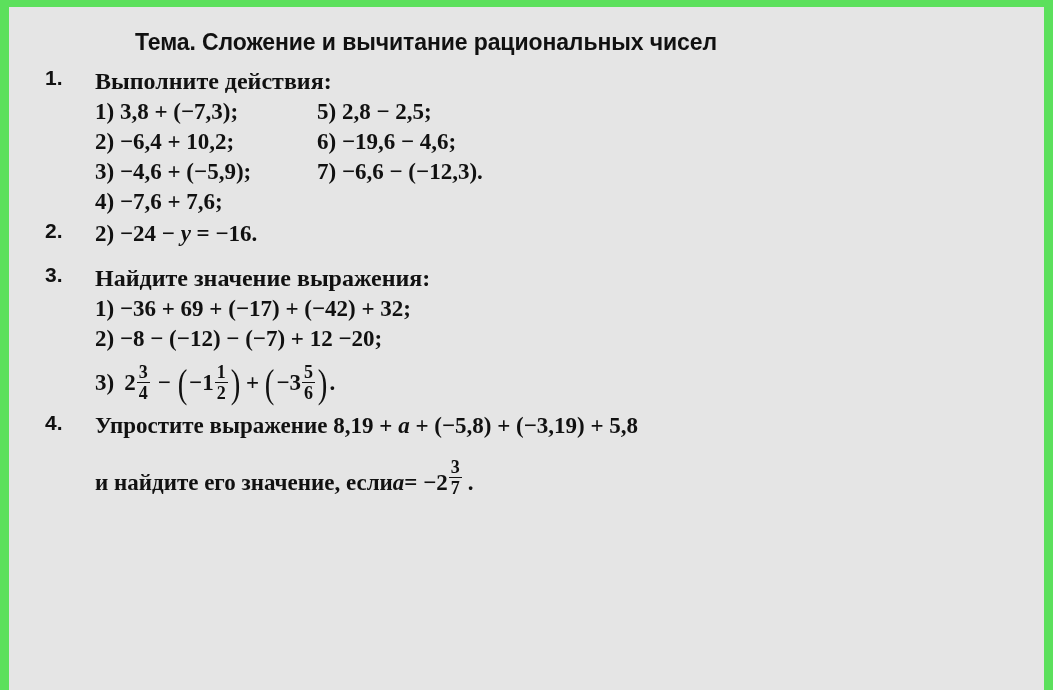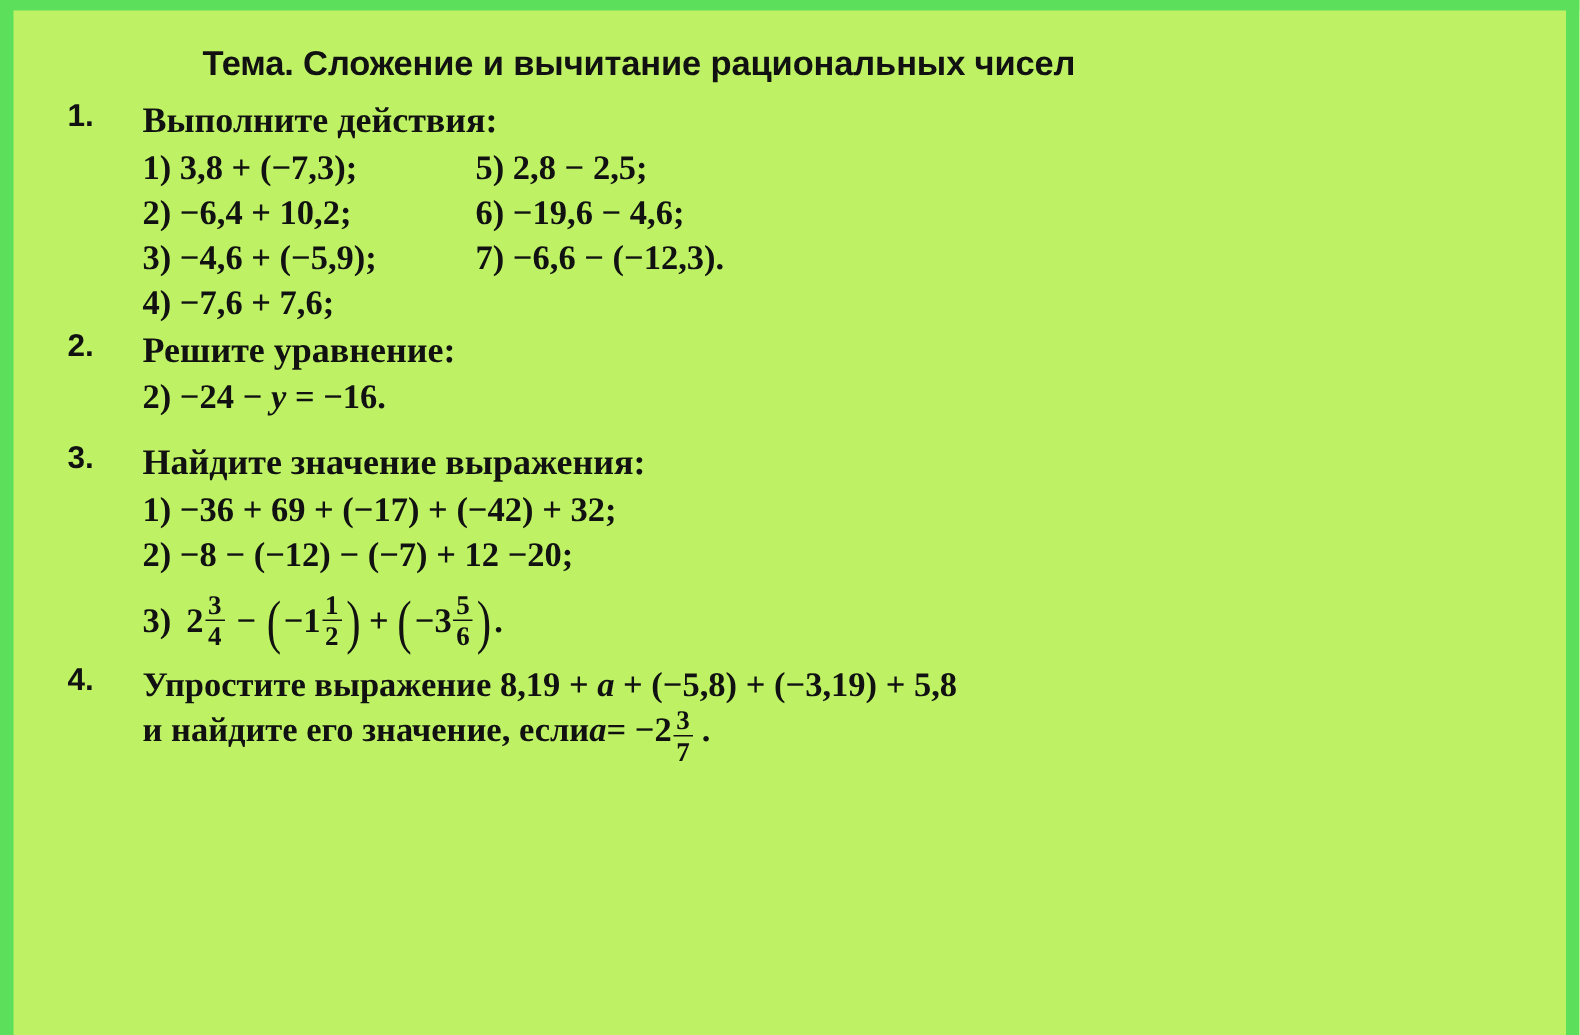--- a/index.html
+++ b/index.html
@@ -15,21 +15,21 @@
     overflow: hidden;
   }
   .page {
     position: relative;
     width: 1053px;
     height: 690px;
     box-sizing: border-box;
     border-left: 9px solid #5ce05c;
     border-right: 9px solid #5ce05c;
     border-top: 7px solid #5ce05c;
-    background: #bef264;
+    background: #e5e5e5;
   }
   .inner {
     position: relative;
     width: 100%;
     height: 100%;
     padding: 10px 0 0 0;
     box-sizing: border-box;
   }
   .title {
     font-family: "Liberation Sans", sans-serif;
@@ -108,23 +108,23 @@
   .eq-line {
     display: flex;
     align-items: center;
     gap: 0px;
     white-space: nowrap;
   }
   .spacer-sm { height: 8px; }
   .t2-sub { display: flex; }
   .t2-a { width: 186px; flex: 0 0 186px; }
   .t4-line2 {
-    margin-top: 0;
-    display: flex;
-    align-items: flex-start;
+    margin-top: 18px;
+    display: flex;
+    align-items: flex-end;
     white-space: nowrap;
   }
 </style>
 </head>
 <body>
 
 <div class="page">
   <div class="inner">
 
     <div class="title">Тема. Сложение и вычитание рациональных чисел</div>
@@ -145,21 +145,20 @@
             <div class="row-line">6) −19,6 − 4,6;</div>
             <div class="row-line">7) −6,6 − (−12,3).</div>
           </div>
         </div>
       </div>
     </div>
 
     <div class="task" style="margin-top:2px;">
       <div class="task-num">2.</div>
       <div class="task-body">
-        <div class="lead">Решите уравнение:</div>
         <div class="t2-sub">
           <div class="row-line"><span>2) −24 − </span><span class="ital">y</span><span> = −16.</span></div>
         </div>
       </div>
     </div>
 
     <div class="spacer-sm"></div>
 
     <div class="task" style="margin-top:6px;">
       <div class="task-num">3.</div>

